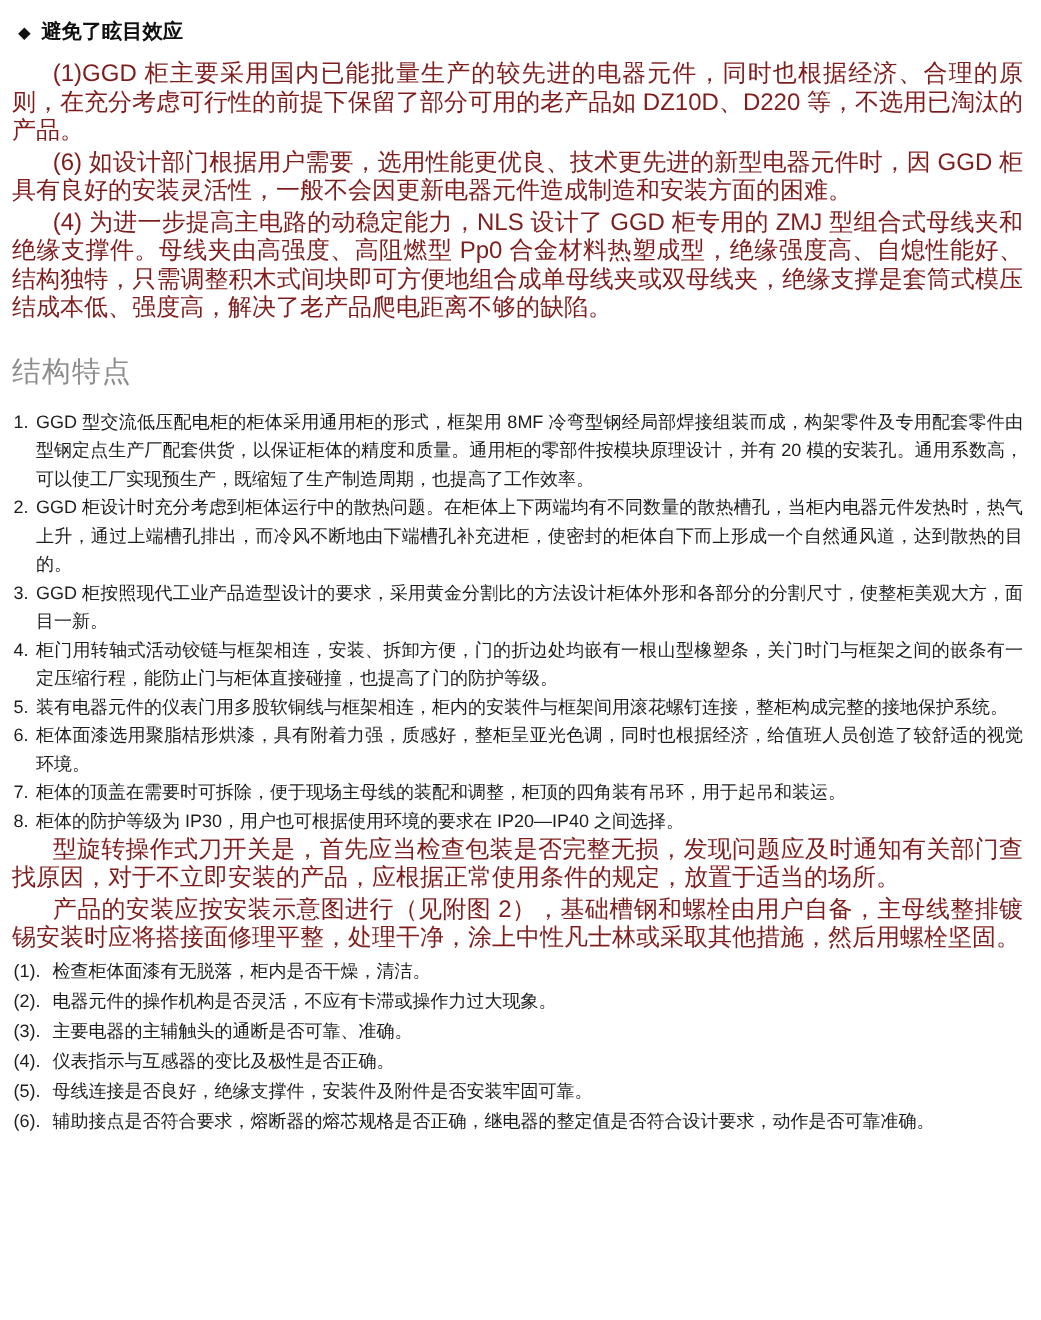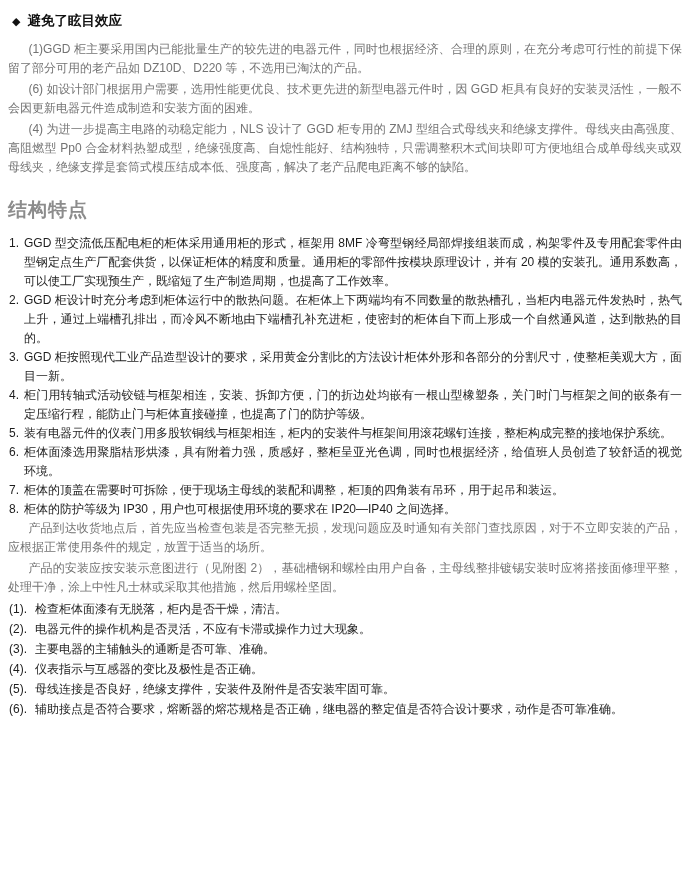--- a/index.html
+++ b/index.html
@@ -16,30 +16,30 @@
   .doc-title {
     display: flex;
     align-items: center;
     font-size: 13.5px;
     font-weight: 700;
     color: #111111;
     margin: 4px 0 10px 4px;
   }
   .diamond { font-size: 11px; margin-right: 7px; color: #111111; }
   .para {
-    font-size: 12px;
+    font-size: 16px;
     line-height: 19px;
     text-align: justify;
     text-indent: 1.7em;
-    color: #737373;
+    color: #7f1d1d;
     margin-bottom: 2px;
   }
   .gray-heading {
     font-size: 19px;
-    font-weight: 700;
+    font-weight: 400;
     color: #8c8c8c;
     letter-spacing: 1px;
     margin: 20px 0 11px 0;
   }
   .feature {
     display: flex;
     font-size: 12px;
     line-height: 19px;
     text-align: justify;
     margin: 0 0 0 1px;
@@ -104,21 +104,21 @@
   <div class="feature">
     <span class="num">7.</span>
     <span class="txt">柜体的顶盖在需要时可拆除，便于现场主母线的装配和调整，柜顶的四角装有吊环，用于起吊和装运。</span>
   </div>
   <div class="feature">
     <span class="num">8.</span>
     <span class="txt">柜体的防护等级为 IP30，用户也可根据使用环境的要求在 IP20—IP40 之间选择。</span>
   </div>
 
 
-  <p class="para">产品到达收货地点后，首先应当检查包装是否完整无损，发现问题应及时通知有关部门查找原因，对于不立即安装的产品，应根据正常使用条件的规定，放置于适当的场所。</p>
+  <p class="para">型旋转操作式刀开关是，首先应当检查包装是否完整无损，发现问题应及时通知有关部门查找原因，对于不立即安装的产品，应根据正常使用条件的规定，放置于适当的场所。</p>
 
 
   <p class="para">产品的安装应按安装示意图进行（见附图 2），基础槽钢和螺栓由用户自备，主母线整排镀锡安装时应将搭接面修理平整，处理干净，涂上中性凡士林或采取其他措施，然后用螺栓坚固。</p>
 
 
   <div class="check">
     <span class="num">(1).</span>
     <span class="txt">检查柜体面漆有无脱落，柜内是否干燥，清洁。</span>
   </div>
   <div class="check">

